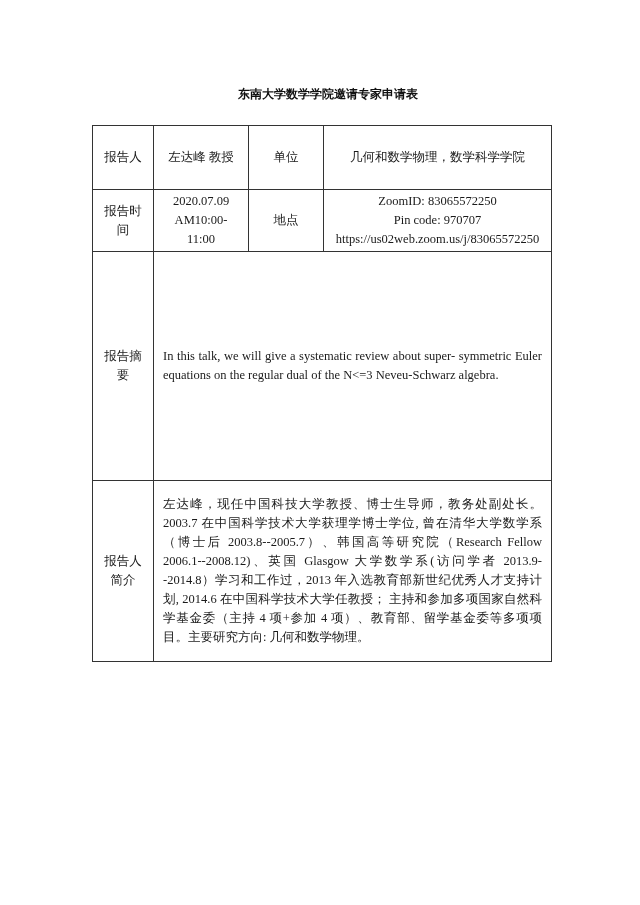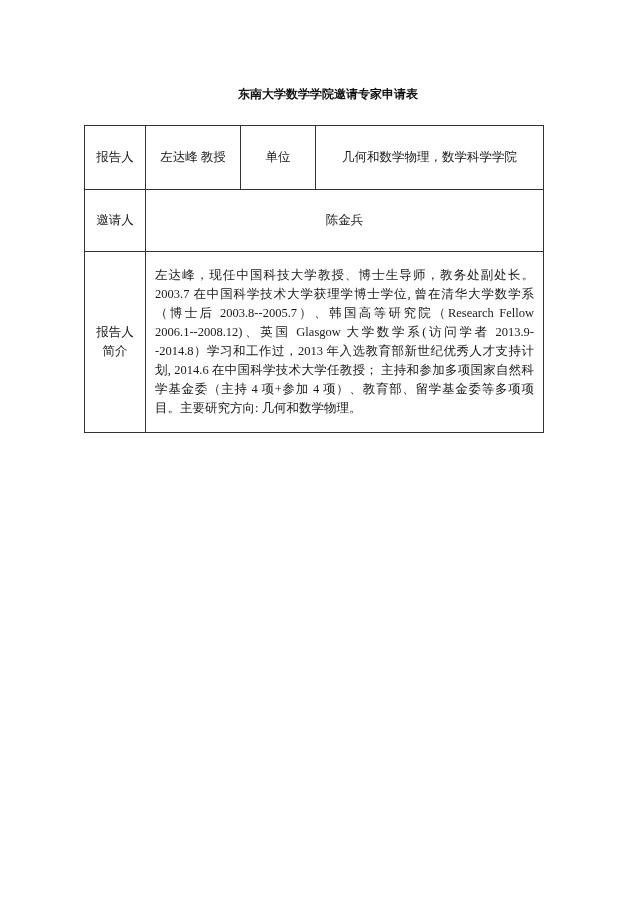--- a/index.html
+++ b/index.html
@@ -20,21 +20,21 @@
     width: 100%;
     text-align: center;
     font-family: "Liberation Sans", "DejaVu Sans", sans-serif;
     font-weight: bold;
     font-size: 12px;
     line-height: 22px;
     color: #111;
   }
   table.form {
     position: absolute;
-    left: 84px;
+    left: 92px;
     top: 125px;
     width: 459px;
     border-collapse: collapse;
     table-layout: fixed;
     font-family: Liberation Serif, serif;
   }
   table.form td {
     border: 1px solid #333;
     vertical-align: middle;
     font-size: 12.5px;
@@ -95,26 +95,39 @@
 
     <tbody>
         <tr class="r1">
       <td class="label">报告人</td>
       <td class="center">左达峰 教授</td>
       <td class="label">单位</td>
       <td class="center">几何和数学物理，数学科学学院</td>
     </tr>
 
 
-
-    <tr class="r4">
-      <td class="label">邀请人</td>
-      <td class="center" colspan="3">陈金兵</td>
+    <tr class="r3">
+      <td class="label">报告时
+间</td>
+      <td class="center">2020.07.09
+AM10:00-11:00</td>
+      <td class="label">地点</td>
+      <td class="venue-cell">ZoomID: 83065572250
+Pin code: 970707
+https://us02web.zoom.us/j/83065572250</td>
     </tr>
 
+
+    <tr class="r5">
+      <td class="label">报告摘
+要</td>
+      <td class="para" colspan="3">
+        <span class="jtext">In this talk, we will give a systematic review about super- symmetric Euler equations on the regular dual of the N&lt;=3 Neveu-Schwarz algebra.</span>
+      </td>
+    </tr>
 
     <tr class="r6">
       <td class="label">报告人
 简介</td>
       <td class="para" colspan="3">
         <span class="jtext">左达峰，现任中国科技大学教授、博士生导师，教务处副处长。2003.7 在中国科学技术大学获理学博士学位, 曾在清华大学数学系（博士后 2003.8--2005.7）、韩国高等研究院（Research Fellow 2006.1--2008.12)、英国 Glasgow 大学数学系(访问学者 2013.9--2014.8）学习和工作过，2013 年入选教育部新世纪优秀人才支持计划, 2014.6 在中国科学技术大学任教授； 主持和参加多项国家自然科学基金委（主持 4 项+参加 4 项）、教育部、留学基金委等多项项目。主要研究方向: 几何和数学物理。</span>
       </td>
     </tr>
 
   </tbody>

